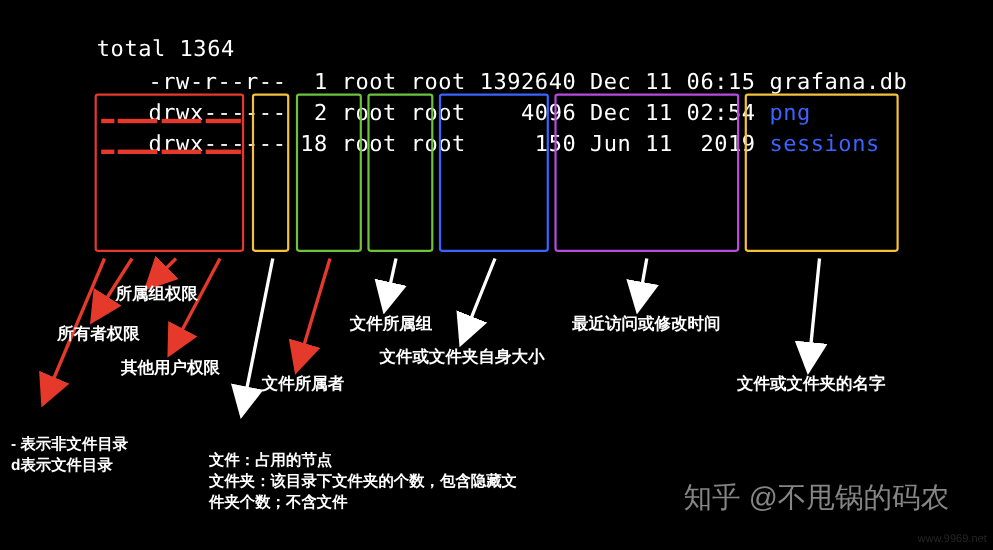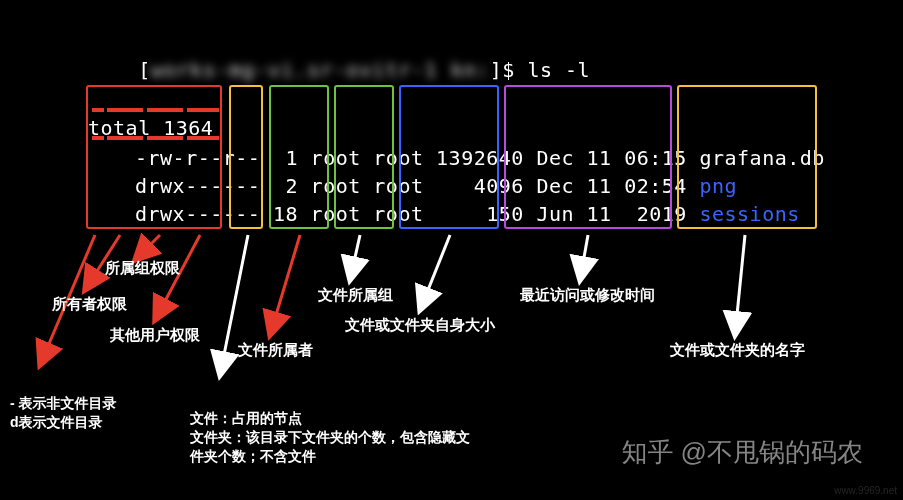--- a/index.html
+++ b/index.html
@@ -89,23 +89,20 @@
     position: absolute;
     top: 0; left: 0;
     width: 903px; height: 500px;
     pointer-events: none;
   }
 </style>
 </head>
 <body>
 
 <div class="terminal">
-  <div class="prompt-line">
-    <span>[</span><span class="blur-host">works-mg-vi.sr-ovitr-1 kn:</span><span>]$ </span><span>ls -l</span>
-  </div>
   <div class="total-line">total 1364</div>
   <div class="rows" id="rows">
       <div class="row"><span class="c-white">-rw-r--r--</span> <span class="c-white"> 1</span> <span class="c-white">root</span> <span class="c-white">root</span> <span class="c-white">1392640</span> <span class="c-white">Dec 11 06:15</span> <span class="c-white">grafana.db</span></div>
       <div class="row"><span class="c-white">drwx------</span> <span class="c-white"> 2</span> <span class="c-white">root</span> <span class="c-white">root</span> <span class="c-white">   4096</span> <span class="c-white">Dec 11 02:54</span> <span class="c-blue">png</span></div>
       <div class="row"><span class="c-white">drwx------</span> <span class="c-white">18</span> <span class="c-white">root</span> <span class="c-white">root</span> <span class="c-white">    150</span> <span class="c-white">Jun 11  2019</span> <span class="c-blue">sessions</span></div>
     </div>
 </div>
 
 <div class="box b-red" style="top:85px;left:86px;width:136px;height:144px"></div>
 <div class="box b-yellow" style="top:85px;left:229px;width:34px;height:144px"></div>

